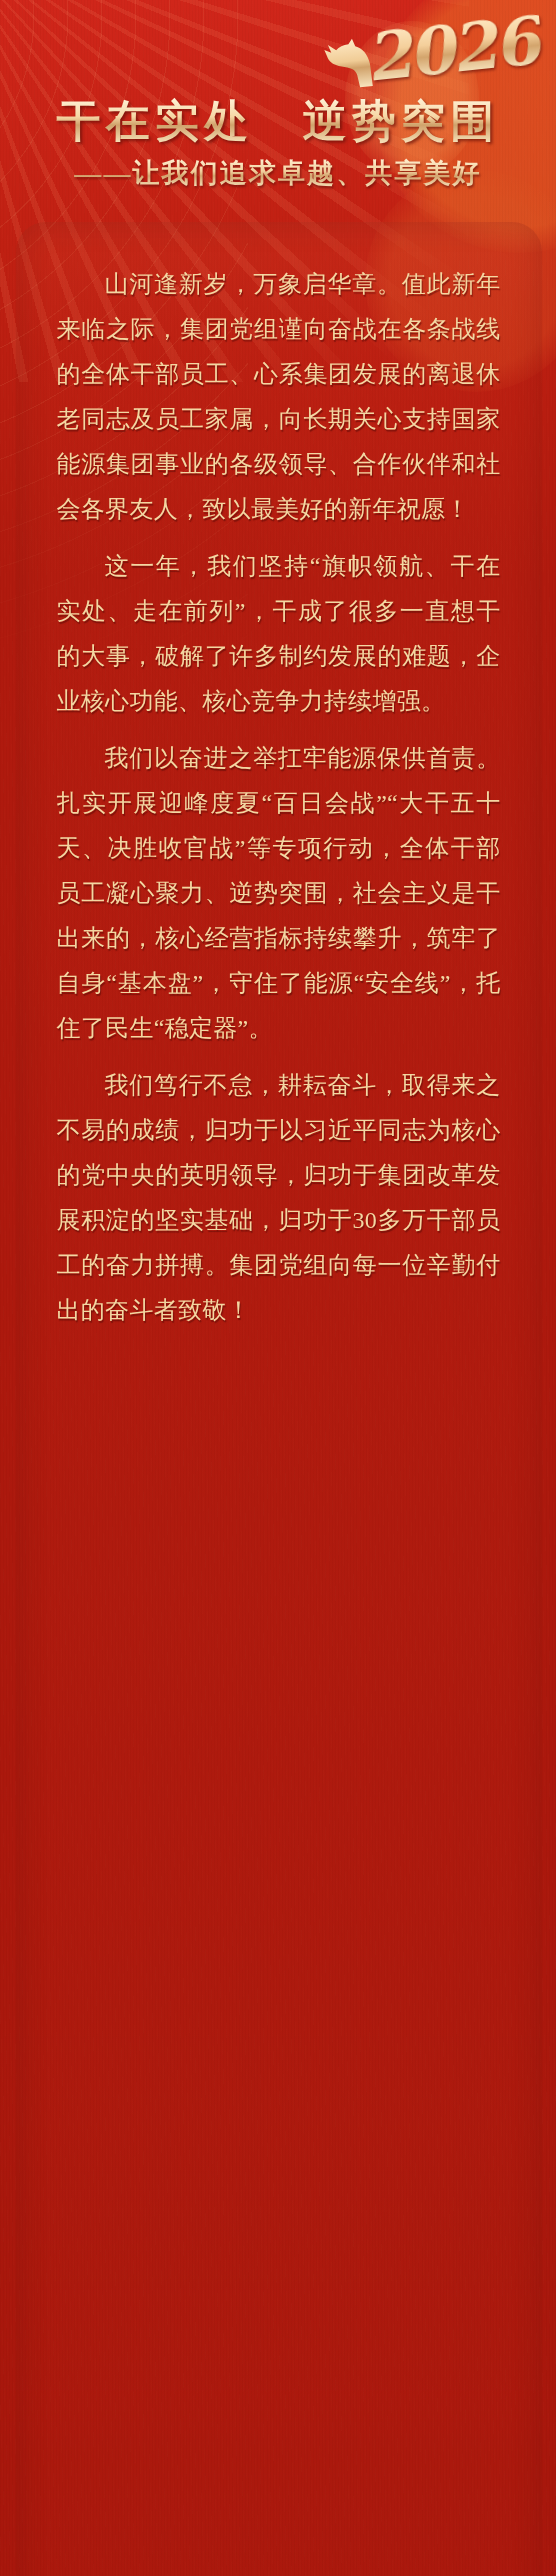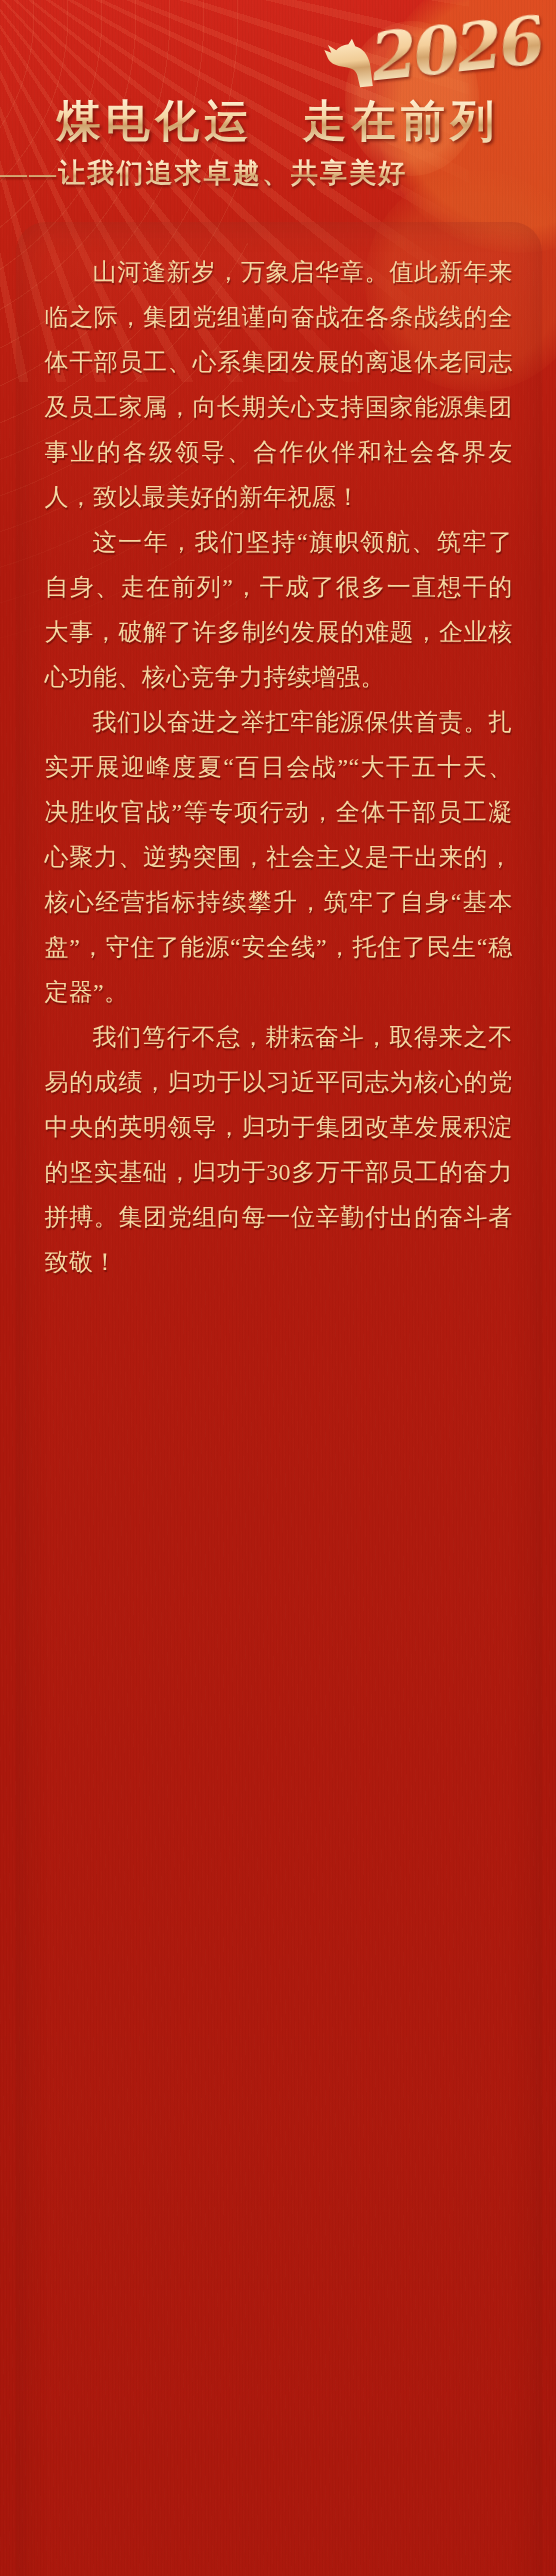--- a/index.html
+++ b/index.html
@@ -50,37 +50,37 @@
   }
   
   .title{
     position:absolute;top:92px;left:0;width:100%;text-align:center;
     font-size:44px;font-weight:bold;letter-spacing:5.2px;white-space:nowrap;
     background:linear-gradient(180deg,#fff3da 8%,#f6d6a4 42%,#cfa26b 56%,#f8e4bc 88%);
     -webkit-background-clip:text;background-clip:text;color:transparent;
     filter:drop-shadow(2.1px 2.6px 1.5px rgba(95,12,6,.65));
   }
   .subtitle{
-    position:absolute;top:155px;left:0;width:100%;text-align:left;
+    position:absolute;top:155px;left:0;width:100%;text-align:center;
     font-size:27px;font-weight:bold;letter-spacing:2.1px;white-space:nowrap;
     background:linear-gradient(180deg,#ffefd0 10%,#f2cf9d 45%,#d2a46e 58%,#f7e3bb 90%);
     -webkit-background-clip:text;background-clip:text;color:transparent;
     filter:drop-shadow(1.5px 2.1px 1px rgba(95,12,6,.6));
   }
 
   
   .card{
     position:absolute;left:15.5px;top:222px;width:526px;height:3812px;
     border-radius:30px;
     background:linear-gradient(180deg,rgba(215,70,45,.20) 0,rgba(200,45,28,.12) 134px,rgba(185,32,18,.14) 92%,rgba(205,55,35,.18) 100%);
     box-shadow:0 0 31px rgba(60,5,2,.18) inset;
   }
   .letter{padding:28px 29px 0 29px;}
   .letter p{
-    margin:0;color:#f3d7a2;font-size:24px;line-height:45px;
+    margin:12px;color:#f3d7a2;font-size:24px;line-height:45px;
     text-align:justify;text-indent:2em;letter-spacing:0.3px;
     text-shadow:1px 1.5px 1px rgba(88,10,5,.55);
   }
 </style>
 </head>
 <body>
 
 <div class="page">
   <div class="rays"></div>
   <div class="arcs"></div>
@@ -99,27 +99,27 @@
             <stop offset=".6" stop-color="#d0a169"></stop>
               <stop offset="1" stop-color="#f7e3bd"></stop>
           </linearGradient>
         </defs>
         <path fill="url(#gold)" d="M50 10 L58 0 L63 15 C77 20 86 34 88 52 L89 96 L64 96 L61 72 C59 62 52 58 43 55 L27 50 C16 47 8 39 6 29 L2 16 L15 23 L10 7 L25 19 C31 13 40 10 50 10 Z"></path>
       </svg>
     </span>
     <span class="year-text">2026</span>
   </div>
 
-  <div class="title">煤电化运　走在前列</div>
+  <div class="title">干在实处　逆势突围</div>
   <div class="subtitle">——让我们追求卓越、共享美好</div>
 
   <div class="card">
     <div class="letter">
       <p>山河逢新岁，万象启华章。值此新年来临之际，集团党组谨向奋战在各条战线的全体干部员工、心系集团发展的离退休老同志及员工家属，向长期关心支持国家能源集团事业的各级领导、合作伙伴和社会各界友人，致以最美好的新年祝愿！</p>
-      <p>这一年，我们坚持“旗帜领航、筑牢了自身、走在前列”，干成了很多一直想干的大事，破解了许多制约发展的难题，企业核心功能、核心竞争力持续增强。</p>
+      <p>这一年，我们坚持“旗帜领航、干在实处、走在前列”，干成了很多一直想干的大事，破解了许多制约发展的难题，企业核心功能、核心竞争力持续增强。</p>
       <p>我们以奋进之举扛牢能源保供首责。扎实开展迎峰度夏“百日会战”“大干五十天、决胜收官战”等专项行动，全体干部员工凝心聚力、逆势突围，社会主义是干出来的，核心经营指标持续攀升，筑牢了自身“基本盘”，守住了能源“安全线”，托住了民生“稳定器”。</p>
       <p>我们笃行不怠，耕耘奋斗，取得来之不易的成绩，归功于以习近平同志为核心的党中央的英明领导，归功于集团改革发展积淀的坚实基础，归功于30多万干部员工的奋力拼搏。集团党组向每一位辛勤付出的奋斗者致敬！</p>
 
     </div>
   </div>
 
 </div>
 
 
 </body></html>

